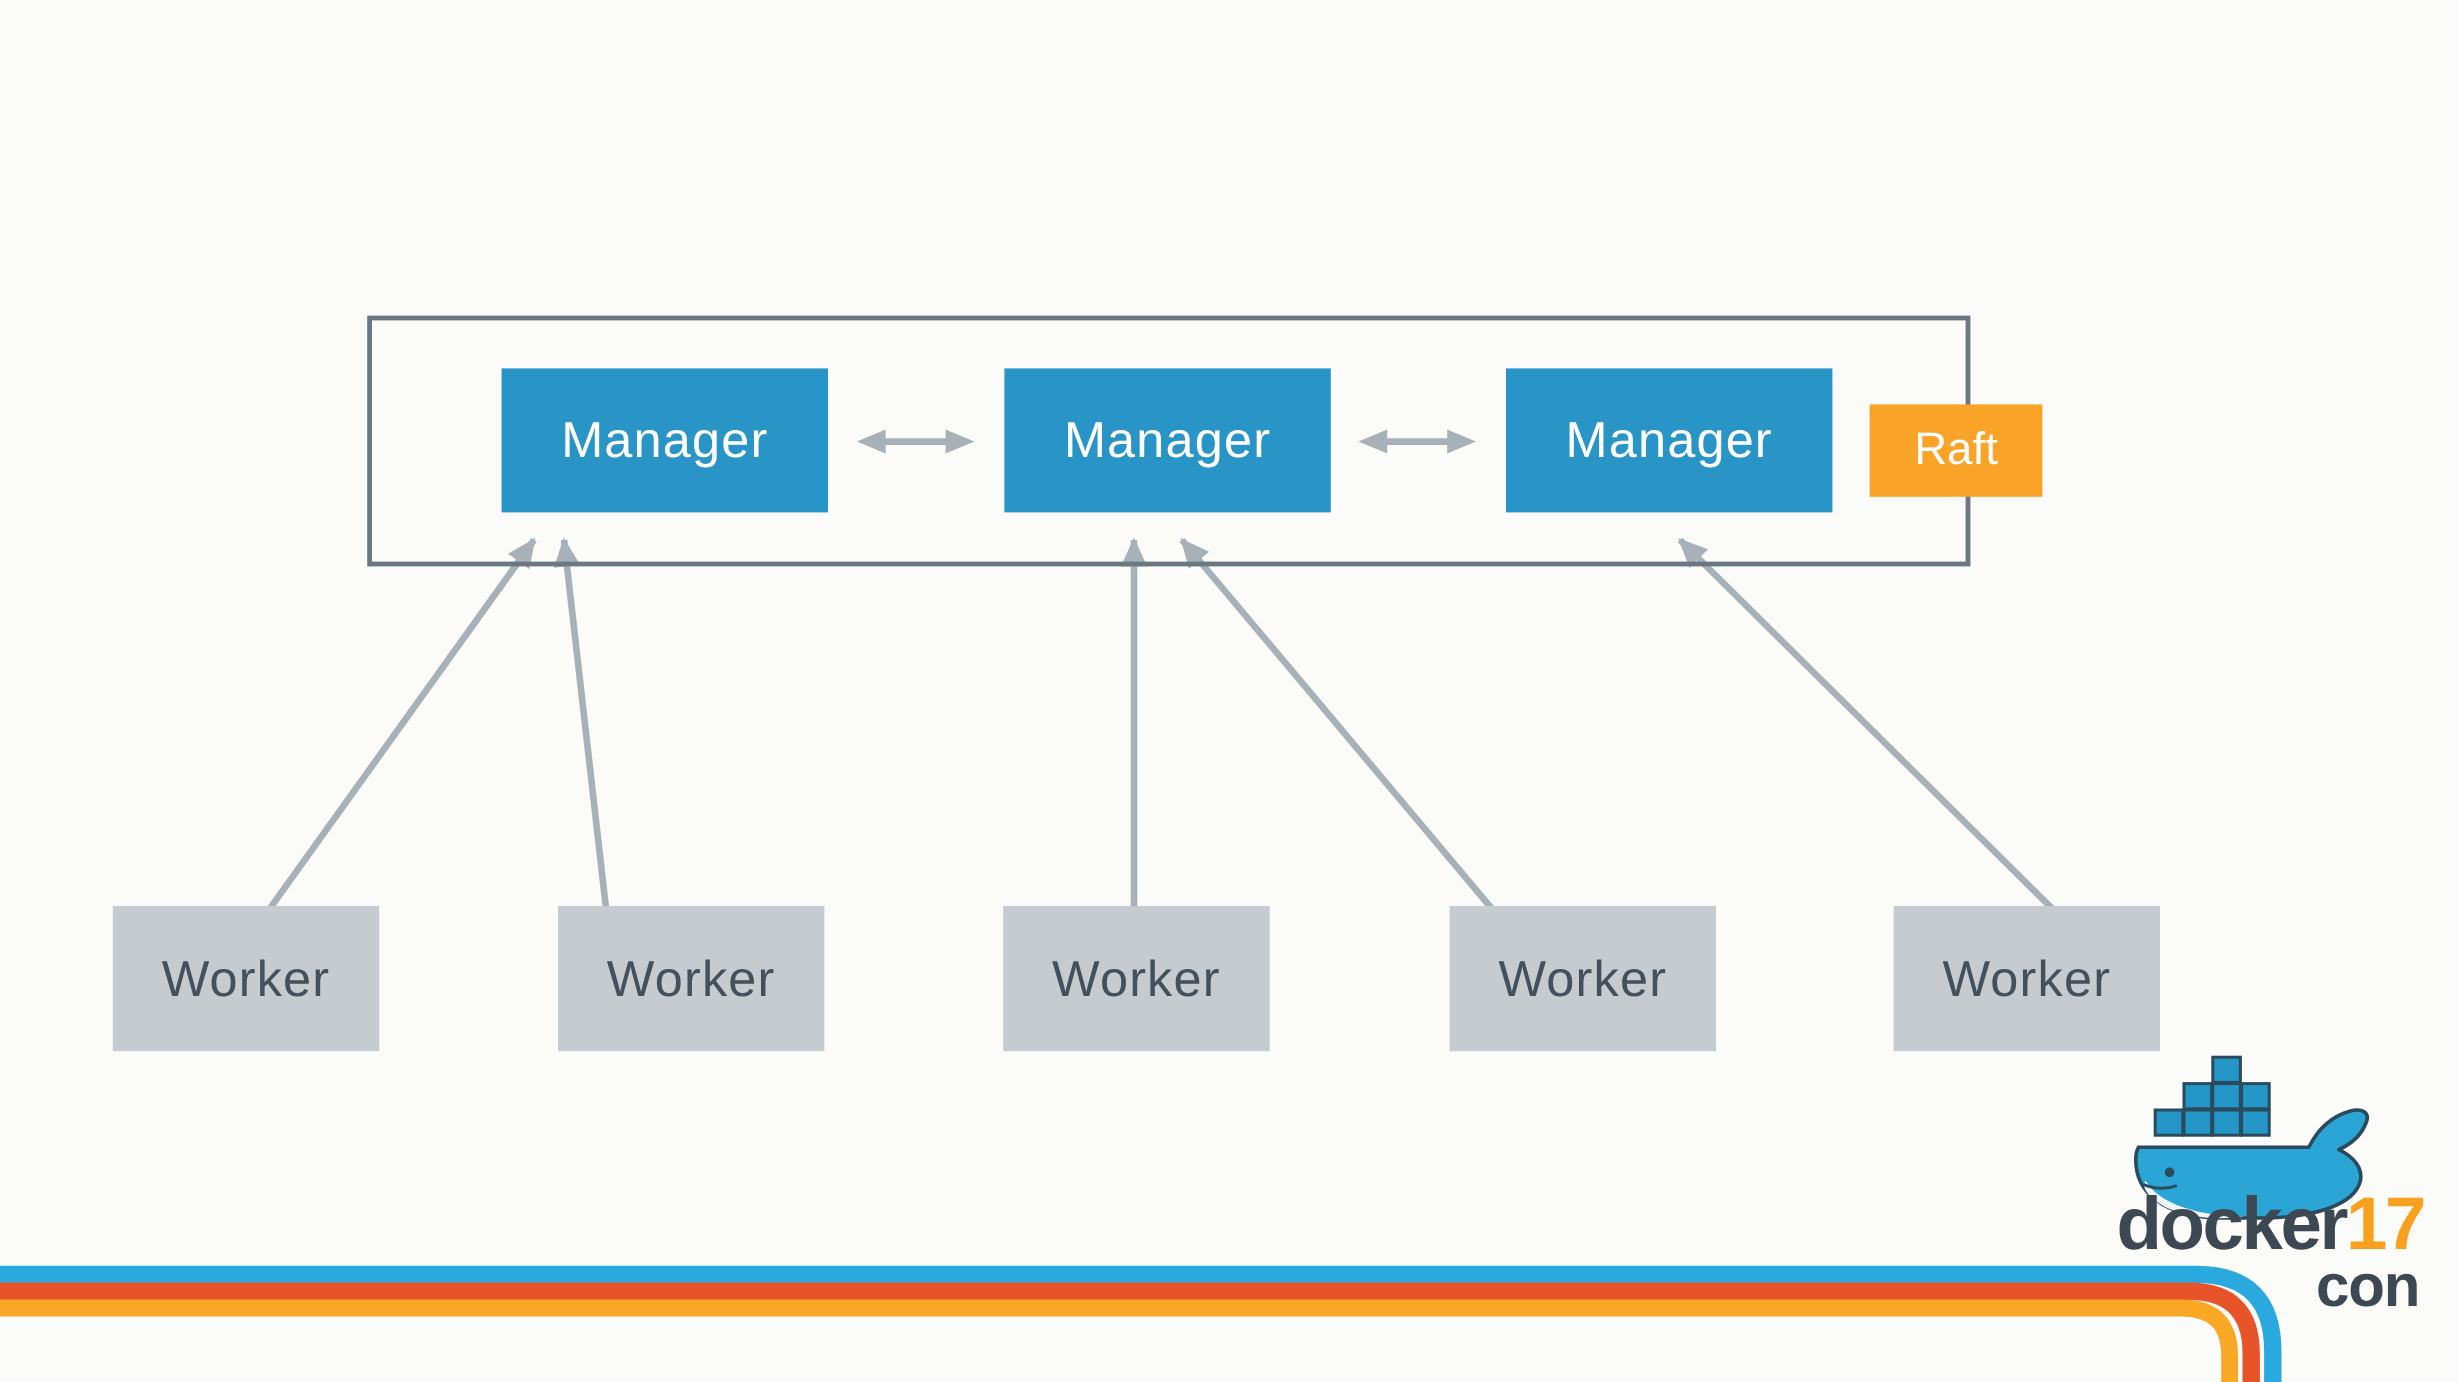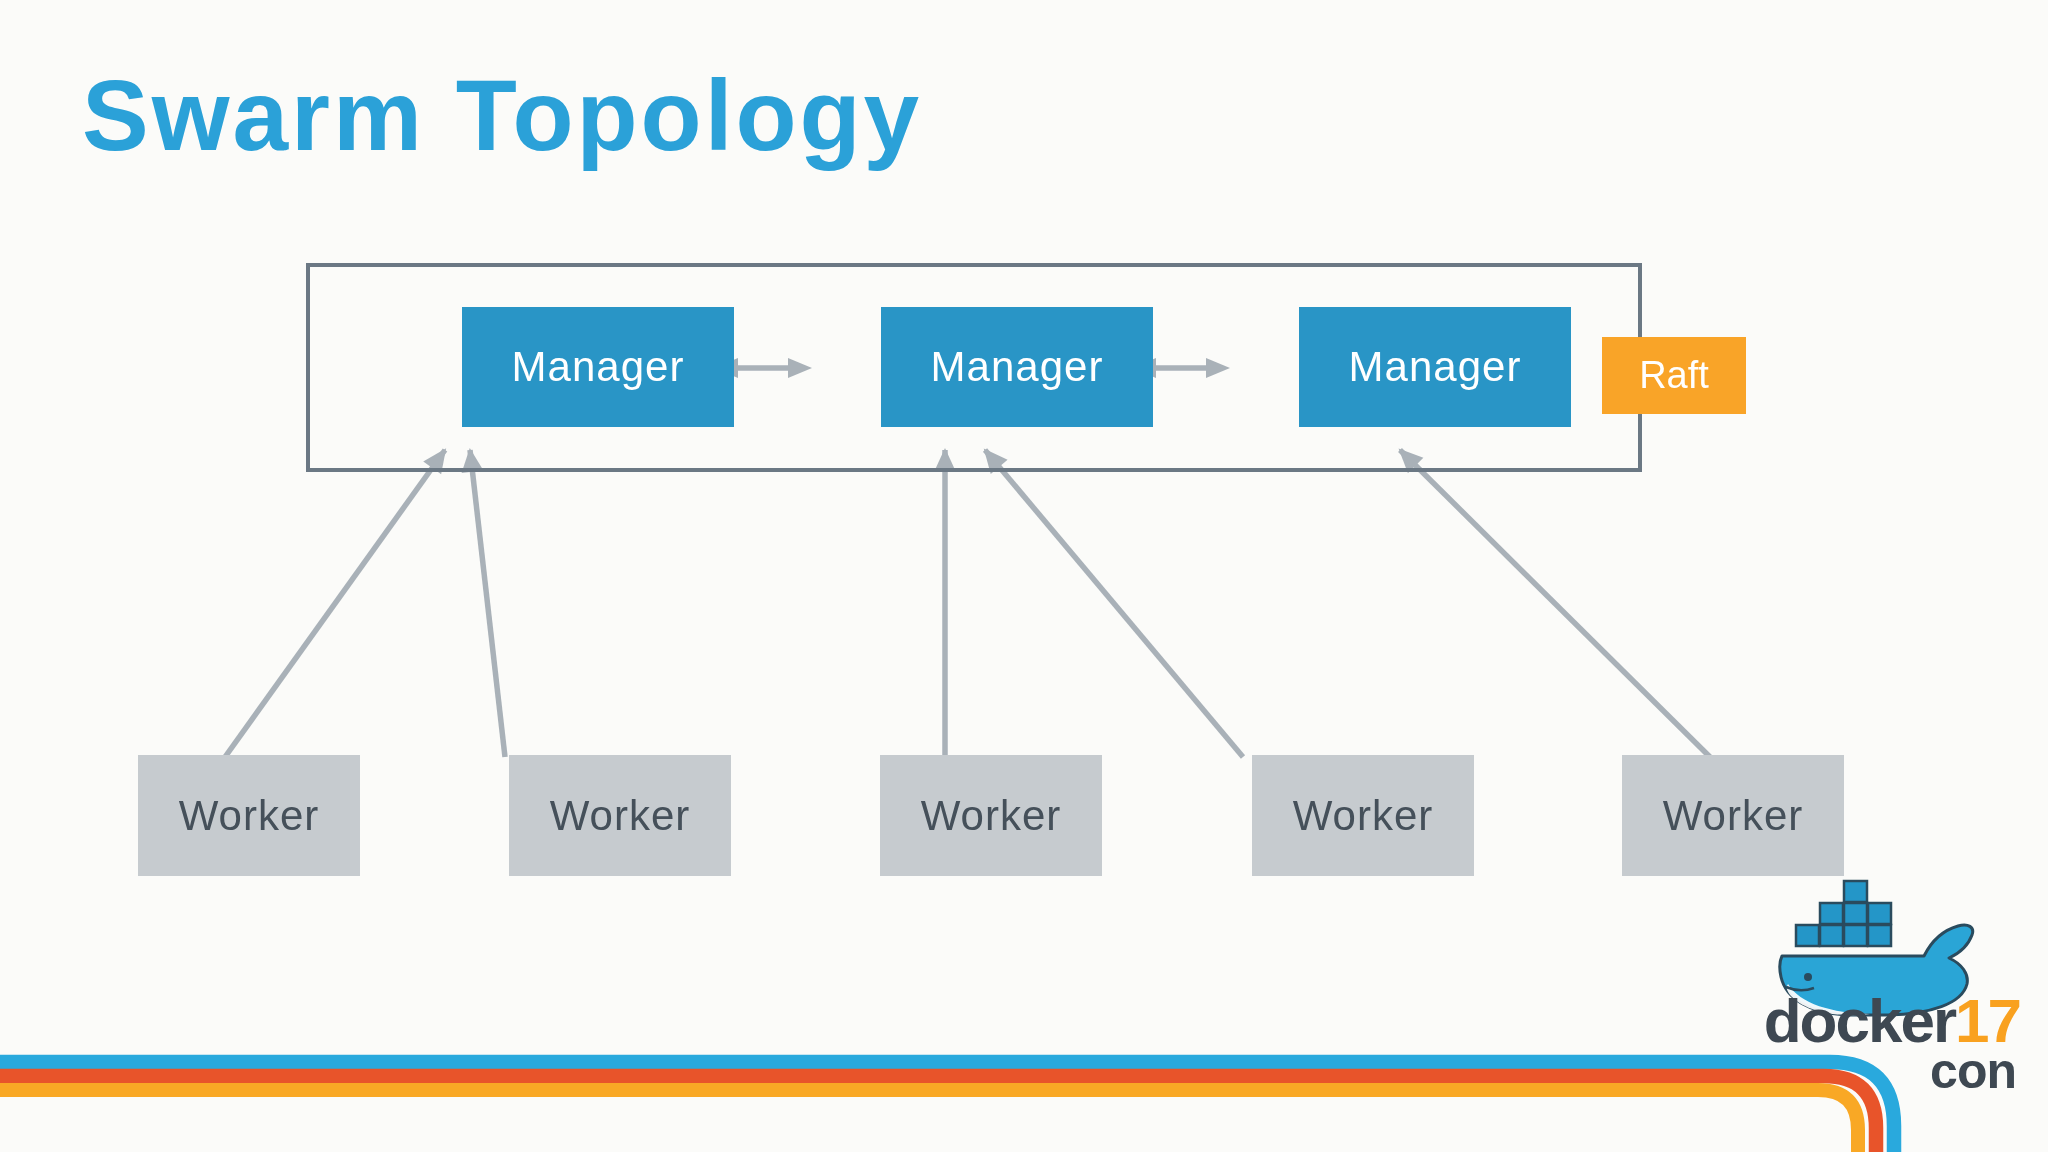--- a/index.html
+++ b/index.html
@@ -10,21 +10,21 @@
   }
   html,body{margin:0;padding:0;}
   body{width:2048px;height:1152px;overflow:hidden;background:#FBFBF9;
        font-family:"Liberation Sans","DejaVu Sans",sans-serif;position:relative;}
   .slide{position:absolute;inset:0;}
   .title{position:absolute;left:82px;top:58px;font-size:100px;font-weight:700;
          letter-spacing:3px;color:var(--title-blue);white-space:nowrap;}
   .cluster-box{position:absolute;left:306px;top:263px;width:1328px;height:201px;
          border:4px solid var(--box-border);background:transparent;z-index:1;}
   .node{position:absolute;display:flex;align-items:center;justify-content:center;
-        z-index:2;white-space:nowrap;margin-left:44px;}
+        z-index:2;white-space:nowrap;}
   .manager{width:272px;height:120px;top:307px;background:var(--manager-blue);
         color:#ffffff;font-size:42px;letter-spacing:1px;}
   .m1{left:418px;} .m2{left:837px;} .m3{left:1255px;}
   .raft{left:1558px;top:337px;width:144px;height:77px;background:var(--raft-orange);
         color:#ffffff;font-size:38px;z-index:3;}
   .worker{width:222px;height:121px;top:755px;background:var(--worker-gray);
         color:var(--worker-text);font-size:42px;letter-spacing:1px;}
   .w1{left:94px;} .w2{left:465px;} .w3{left:836px;} .w4{left:1208px;} .w5{left:1578px;}
   .overlay{position:absolute;left:0;top:0;width:2048px;height:1152px;z-index:1;}
   .logo-text{position:absolute;left:1758px;top:990px;width:262px;text-align:right;
@@ -33,21 +33,20 @@
   .logo-line1 .yr{color:var(--logo-orange);}
   .logo-line2{font-size:50px;font-weight:700;letter-spacing:-1px;color:var(--logo-dark);
         margin-top:-6px;padding-right:4px;}
   .whale{position:absolute;left:1772px;top:878px;z-index:4;}
 </style>
 </head>
 <body>
 
 <div class="slide">
 
-  <div class="title">Swarm Topology</div>
 
   <svg class="overlay" viewBox="0 0 2048 1152" xmlns="http://www.w3.org/2000/svg">
     <defs>
       <marker id="ah" markerUnits="userSpaceOnUse" markerWidth="30" markerHeight="26" refX="24" refY="13" orient="auto">
         <path d="M2,2 L26,13 L2,24 Z" fill="#A9B1B8" style="fill:var(--arrow-gray,#A9B1B8)"></path>
       </marker>
     </defs>
 
     <g stroke="#A9B1B8" style="stroke:var(--arrow-gray,#A9B1B8)" stroke-width="5.5">
       <line x1="734" y1="368" x2="792" y2="368"></line>

